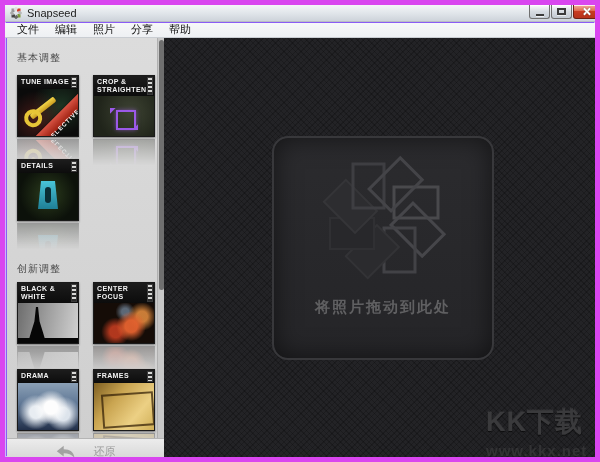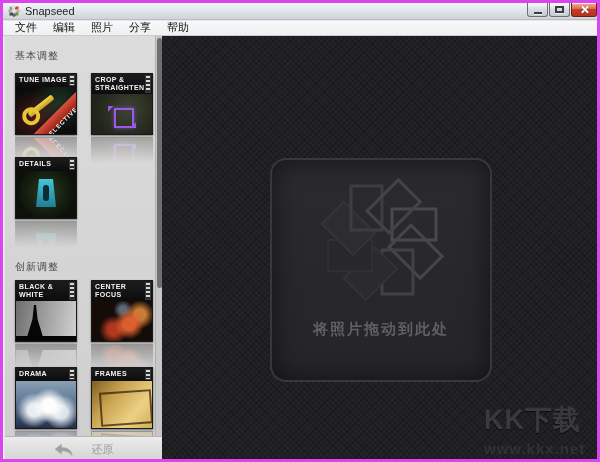--- a/index.html
+++ b/index.html
@@ -1,18 +1,18 @@
 <!DOCTYPE html>
 <html><head>
 <meta charset="utf-8">
 <style>
   html,body{margin:0;padding:0;background:#555;}
   *{box-sizing:border-box;font-family:"Liberation Sans",sans-serif;}
-  .win{position:relative;width:600px;height:462px;background:#e5e5e5;overflow:hidden;
-       border:3px solid #d946ef;box-shadow:inset 0 0 0 1px rgba(255,255,255,.55);}
+  .win{position:relative;width:600px;height:462px;background:#8b5cf6;overflow:hidden;
+       border:5px solid #d946ef;box-shadow:inset 0 0 0 1px rgba(255,255,255,.55);}
   
   .titlebar{position:absolute;left:0;top:0;width:600px;height:17px;
     background:linear-gradient(#f4f6f8,#dfe4e9 55%,#cdd3da);border-bottom:1px solid #b9bec4;}
   .appicon{position:absolute;left:5px;top:2px;width:12px;height:12px;}
   .wtitle{position:absolute;left:22px;top:2px;font-size:11px;color:#1c1c1c;}
   .winbtns{position:absolute;right:6px;top:0;display:flex;gap:1px;}
   .wbtn{width:21px;height:14px;border:1px solid #707070;border-top:none;
     border-radius:0 0 3px 3px;background:linear-gradient(#fcfdfe,#d7dce2 50%,#c3cad2);
     display:flex;align-items:center;justify-content:center;position:relative;box-shadow:inset 0 1px 0 rgba(255,255,255,.8);}
   .wbtn.close{width:26px;background:linear-gradient(#f6b0a0,#dd6a50 45%,#c83c22 50%,#b5331c);border-color:#6e2014;}
@@ -94,21 +94,21 @@
   .undoicon{width:20px;height:14px;}
   .revlabel{font-size:11px;color:#9a9a9a;}
   
   .canvas{position:absolute;left:159px;top:0;width:438px;height:426px;overflow:hidden;
     background:
      repeating-linear-gradient(45deg,rgba(0,0,0,.20) 0 1px,transparent 1px 4px),
      repeating-linear-gradient(-45deg,rgba(0,0,0,.20) 0 1px,transparent 1px 4px),
      #232326;}
   .dropzone{position:absolute;left:108px;top:98px;width:222px;height:224px;border-radius:16px;
     background:linear-gradient(#2b2b2e,#252528);border:2px solid #38383b;
-    box-shadow:inset 0 0 26px rgba(0,0,0,.55);margin-top:24px;}
+    box-shadow:inset 0 0 26px rgba(0,0,0,.55);}
   .logo{position:absolute;left:26px;top:16px;}
   .droptext{position:absolute;left:0;top:158px;width:100%;text-align:center;}
   .dline{display:block;font-size:15px;font-weight:bold;color:#606062;letter-spacing:2px;line-height:21px;}
   
   .wm{position:absolute;left:322px;top:366px;width:120px;pointer-events:none;}
   .wmtitle{font-size:27px;font-weight:bold;color:#3a3a3c;letter-spacing:1px;
     text-shadow:0 1px 1px rgba(0,0,0,.6),0 -1px 0 rgba(255,255,255,.05);}
   .wmurl{font-size:15px;font-weight:bold;color:#323234;margin-top:2px;letter-spacing:1px;}
 </style>
 </head>

